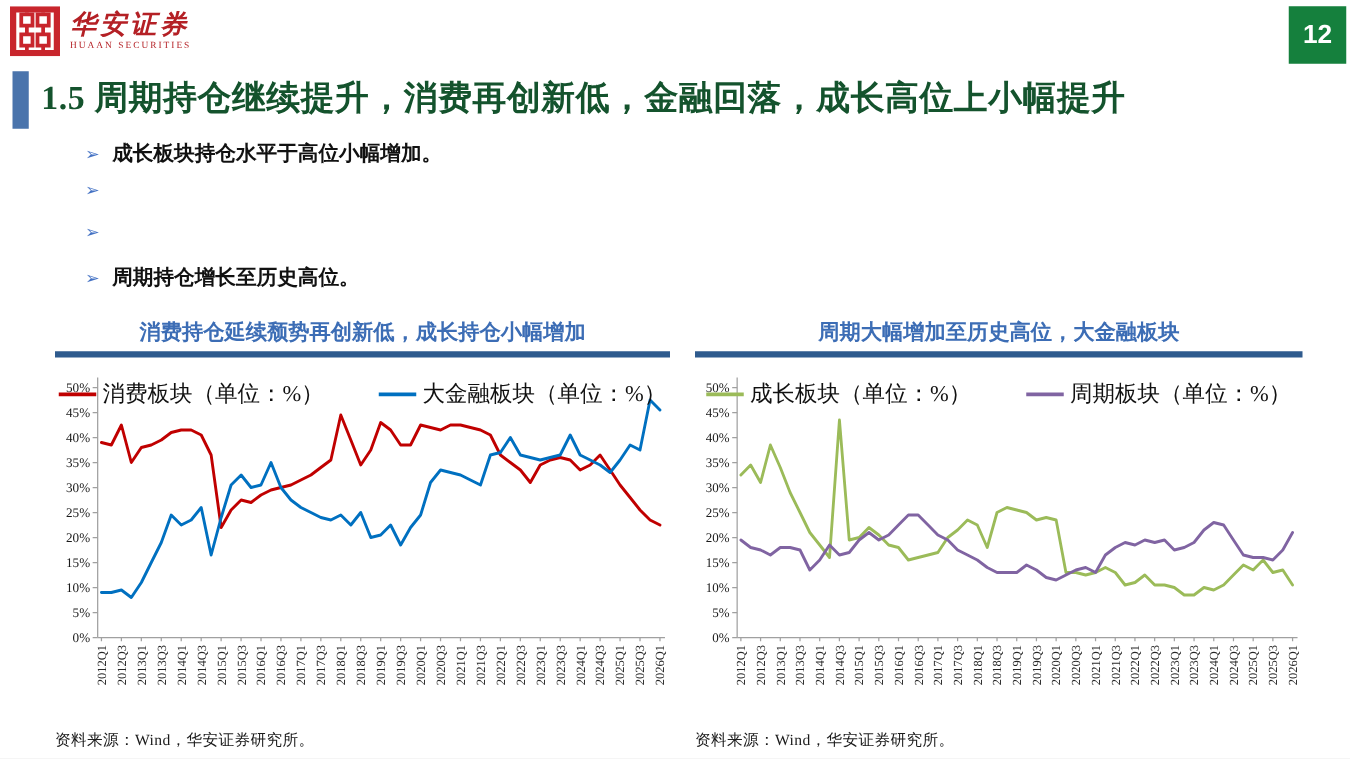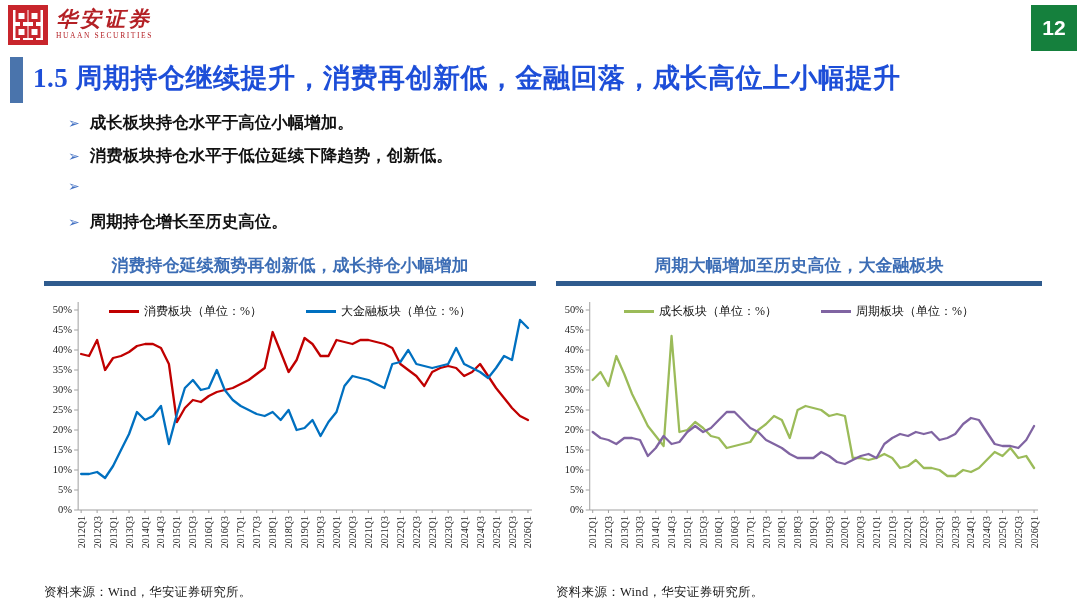--- a/index.html
+++ b/index.html
@@ -13,36 +13,36 @@
            font-style:italic;}
   .logo-en{font-size:7.5px;color:#B42025;letter-spacing:1.6px;line-height:10px;
            font-family:"Liberation Serif",serif;}
   .page-num{position:absolute;right:3px;top:5px;width:46px;height:46px;background:#15803d;
             color:#ffffff;font-size:21px;font-weight:bold;display:flex;align-items:center;
             justify-content:center;font-family:"Liberation Sans",sans-serif;}
 
   
   .title-accent{position:absolute;left:10px;top:57px;width:13px;height:46px;background:#4A74AC;}
   .slide-title{position:absolute;left:33px;top:60px;margin:0;font-size:27px;font-weight:bold;
-               color:#1d4ed8;letter-spacing:0.5px;white-space:nowrap;}
+               color:#14532d;letter-spacing:0.5px;white-space:nowrap;}
 
   
   .bullets{position:absolute;left:68px;top:112px;}
   .bullet{display:flex;align-items:baseline;height:33px;font-size:16.5px;font-weight:bold;color:#111;}
   .bullet .arrow{color:#4472C4;font-size:14px;margin-right:10px;font-family:"DejaVu Sans",sans-serif;}
 
   
   .chart-panel{position:absolute;top:253px;}
   .panel-left{left:44px;width:492px;}
   .panel-right{left:556px;width:486px;}
   .chart-title{text-align:center;color:#3C6DB5;font-weight:bold;font-size:17px;height:26px;
                line-height:26px;white-space:nowrap;}
   .title-bar{height:5px;background:#2F5B8E;margin-top:2px;}
   .legend{position:absolute;top:50px;left:0;right:0;display:flex;justify-content:center;
-          gap:44px;font-size:12px;color:#111;align-items:center;}
+          gap:44px;font-size:18px;color:#111;align-items:center;}
   .legend-item{display:flex;align-items:center;}
   .leg-line{display:inline-block;width:30px;height:3px;margin-right:5px;}
   svg.chart{display:block;width:100%;height:292px;margin-top:4px;}
 
   .source{position:absolute;top:584px;font-size:12.5px;color:#1a1a1a;letter-spacing:0.3px;}
   .source-left{left:44px;}
   .source-right{left:556px;}
 </style>
 </head>
 <body>
@@ -70,21 +70,20 @@
   <div class="title-accent"></div>
   <h1 class="slide-title">1.5 周期持仓继续提升，消费再创新低，金融回落，成长高位上小幅提升</h1>
 
   <div class="bullets">
     <div class="bullet">
       <span class="arrow">➢</span>
       <span>成长板块持仓水平于高位小幅增加。</span>
     </div>
     <div class="bullet">
       <span class="arrow">➢</span>
-      <span>消费板块持仓水平于低位延续下降趋势，创新低。</span>
     </div>
     <div class="bullet">
       <span class="arrow">➢</span>
     </div>
     <div class="bullet">
       <span class="arrow">➢</span>
       <span>周期持仓增长至历史高位。</span>
     </div>
   </div>
 

